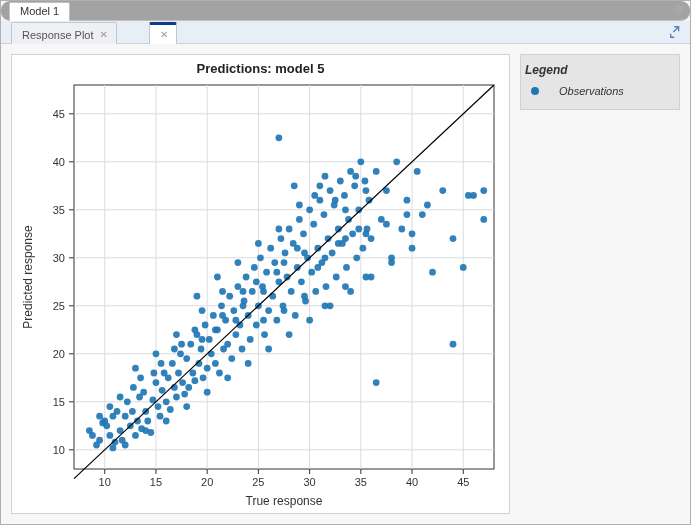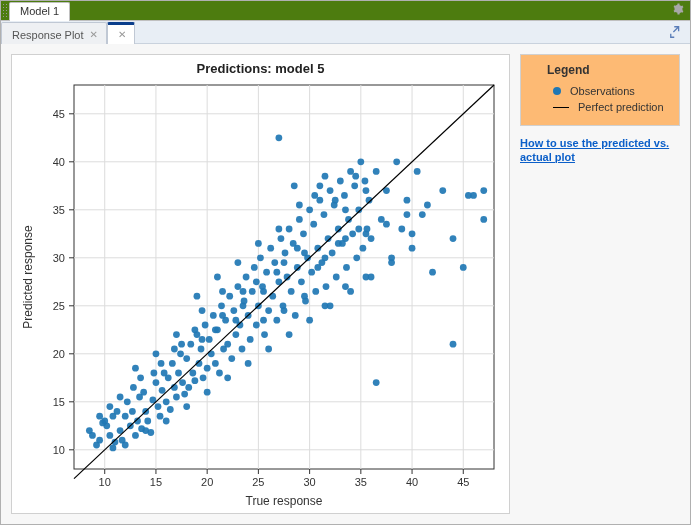--- a/index.html
+++ b/index.html
@@ -16,26 +16,27 @@
   .window {
     border: 1px solid #b0b0b0;
     width: 691px;
     height: 525px;
     display: flex;
     flex-direction: column;
     background: #f5f5f5;
   }
   .outer-tabstrip {
     height: 20px;
-    background: #4d7c0f;
+    background: #a3a3a3;
     border-bottom: 1px solid #c0c0c0;
     display: flex;
     align-items: flex-end;
     padding-left: 8px;
     position: relative;
+    border-radius: 9px;
   }
   .drag-dots {
     position: absolute;
     left: 1px; top: 2px;
     width: 6px; height: 14px;
     background-image: radial-gradient(#999 0.5px, transparent 0.5px);
     background-size: 3px 3px;
   }
   .outer-tab {
     height: 19px;
@@ -55,21 +56,23 @@
     right: 6px;
     top: 2px;
     color: #999;
     font-size: 12px;
   }
   .inner-tabstrip {
     height: 23px;
     background: #e8eef5;
     border-bottom: 1px solid #c9d2dd;
     display: flex;
+    padding-left: 10px;
     position: relative;
+    gap: 32px;
   }
   .inner-tab {
     height: 22px;
     padding: 3px 8px 0 10px;
     border: 1px solid #c0c8d4;
     border-bottom: none;
     font-size: 11px;
     color: #555;
     display: flex;
     align-items: center;
@@ -130,33 +133,34 @@
     position: absolute;
     left: 0; top: 0;
   }
   .side-panel {
     width: 160px;
     display: flex;
     flex-direction: column;
     gap: 10px;
   }
   .legend-box {
-    background: #fdba74;
+    background: #e5e5e5;
     border: 1px solid #d0d0d0;
-    padding: 8px 10px 10px 26px;
+    padding: 8px 10px 10px 4px;
+    font-style: italic;
   }
   .legend-title {
     font-weight: bold;
     font-size: 12px;
     margin-bottom: 6px;
   }
   .legend-item {
     display: flex;
     align-items: center;
-    gap: 9px;
+    gap: 20px;
     font-size: 11px;
     padding: 2px 0 2px 6px;
   }
   .legend-dot {
     width: 8px; height: 8px;
     border-radius: 50%;
     background: #1f77b4;
   }
   .legend-line {
     width: 16px; height: 0;
@@ -497,22 +501,17 @@
         </svg>
     </div>
 
     <div class="side-panel">
       <div class="legend-box">
         <div class="legend-title">Legend</div>
         <div class="legend-item">
           <span class="legend-dot"></span>
           <span>Observations</span>
         </div>
-        <div class="legend-item">
-          <span class="legend-line"></span>
-          <span>Perfect prediction</span>
-        </div>
       </div>
-      <a href="#" class="help-link">How to use the predicted vs. actual plot</a>
     </div>
 
   </div>
 </div>
 
 </body></html>

